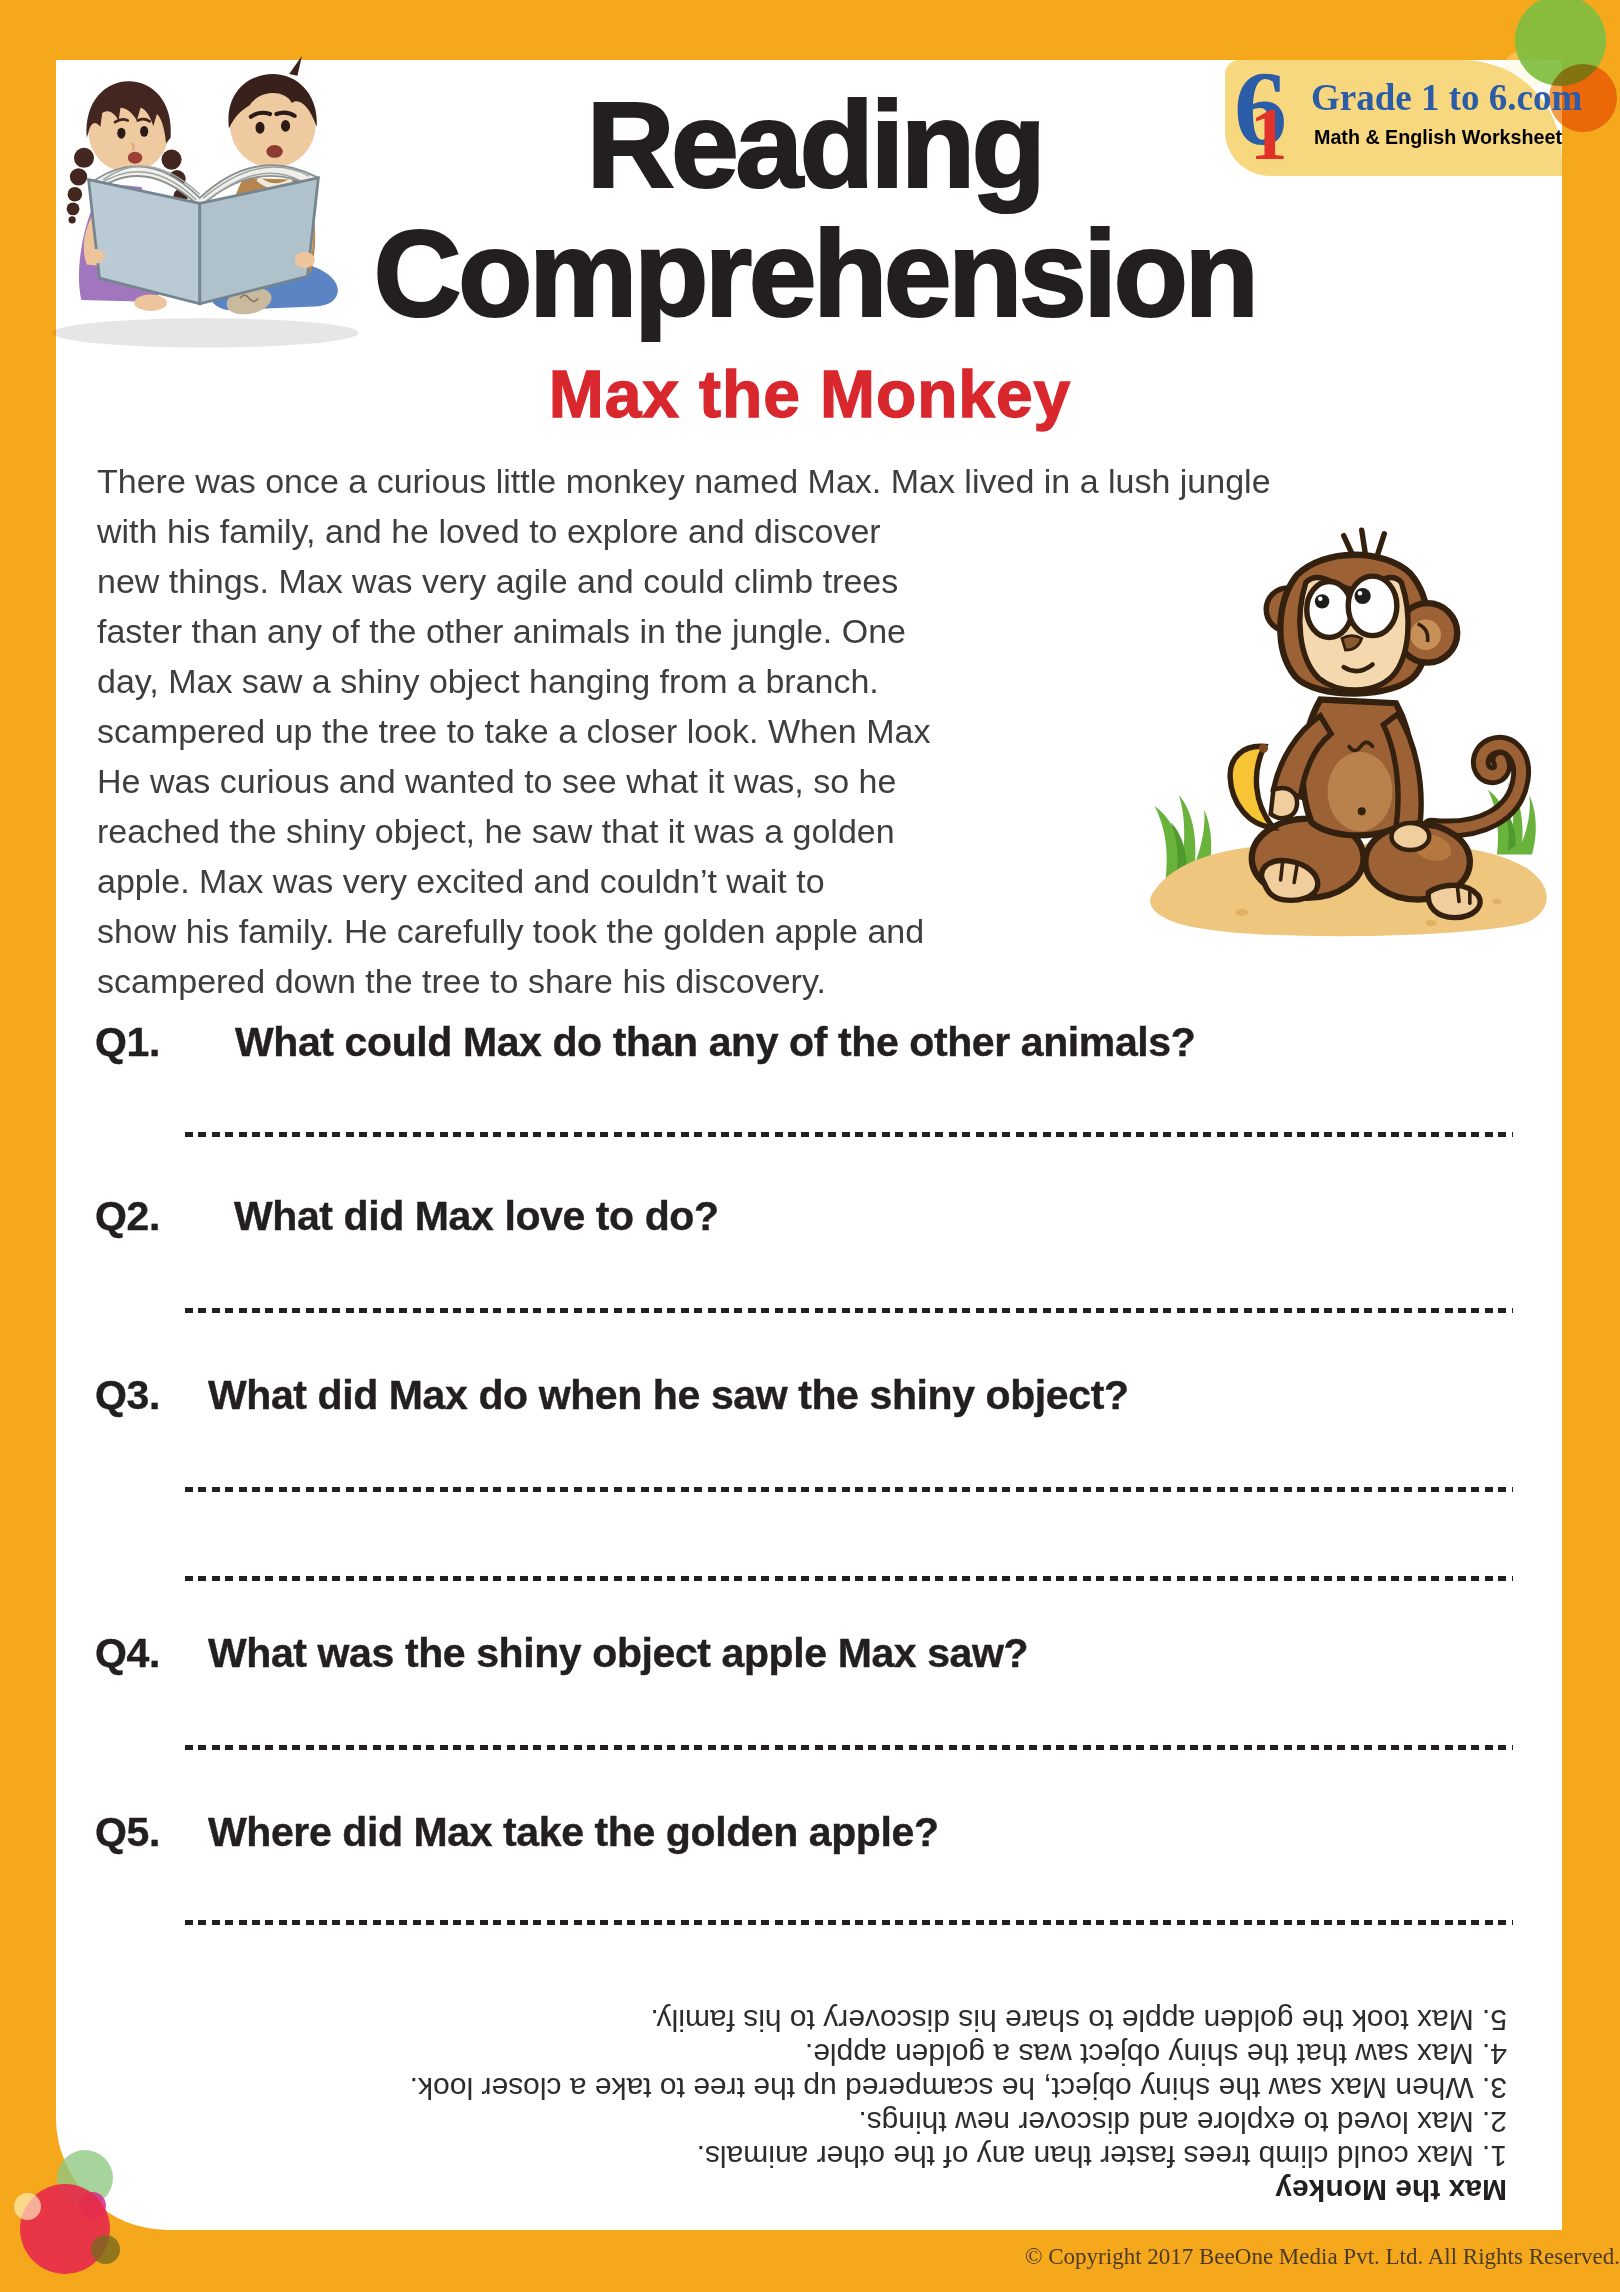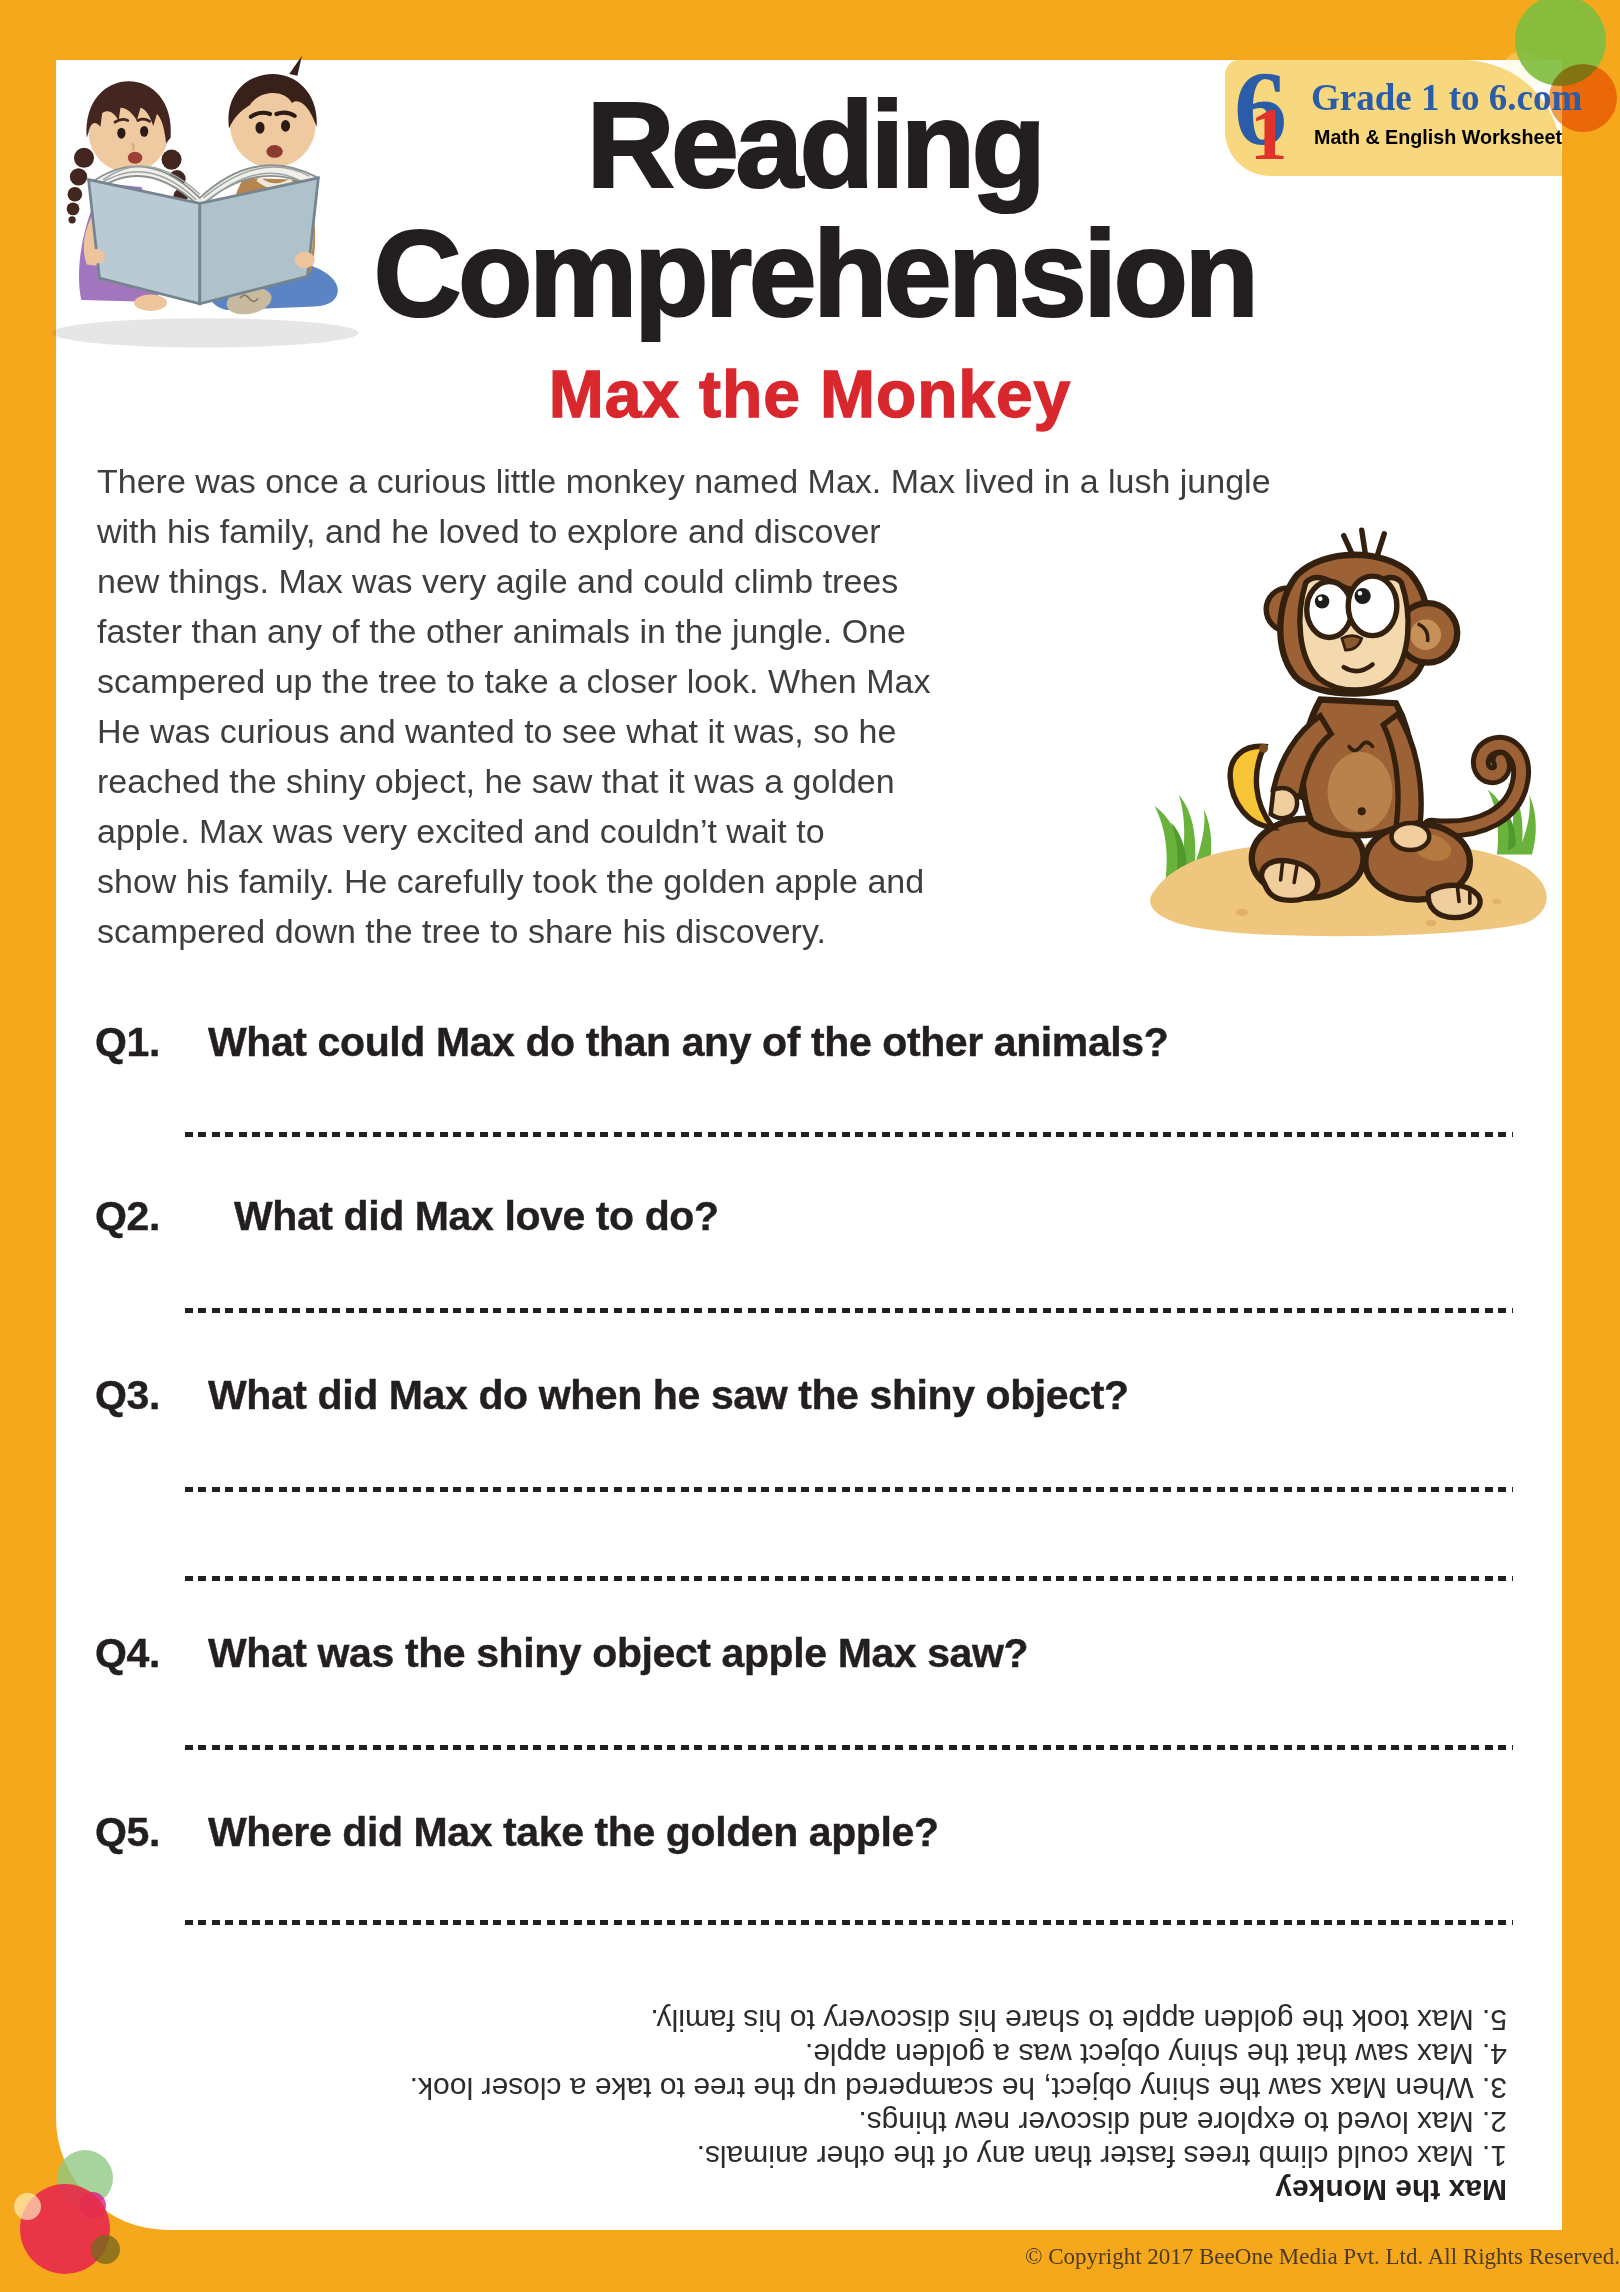--- a/index.html
+++ b/index.html
@@ -67,21 +67,21 @@
   }
   .passage div{white-space:nowrap;}
   
   .question{
     position:absolute;left:95px;display:flex;z-index:5;
     font-size:41px;font-weight:bold;color:var(--ink,#231F20);
     letter-spacing:-0.4px;-webkit-text-stroke:0.4px var(--ink,#231F20);
     white-space:nowrap;
   }
   .qnum{width:113px;flex:0 0 auto;}
-  .q1{top:1019px;} .q2{top:1193px;gap:26px;} .q3{top:1372px;} .q4{top:1630px;justify-content:flex-end;} .q5{top:1809px;}
+  .q1{top:1019px;gap:27px;} .q2{top:1193px;gap:26px;} .q3{top:1372px;} .q4{top:1630px;justify-content:flex-end;} .q5{top:1809px;}
   .answer-line{
     position:absolute;left:185px;width:1328px;height:5.4px;z-index:5;
     background:repeating-linear-gradient(90deg,var(--ink,#231F20) 0 8px,transparent 8px 13.4px);
   }
   .a1{top:1132px;} .a2{top:1308px;} .a3{top:1487px;} .a3b{top:1576px;} .a4{top:1745px;} .a5{top:1920px;}
   
   .answer-key{
     position:absolute;top:2003px;right:113px;width:1281px;z-index:5;
     transform:rotate(180deg);
     font-size:30px;line-height:34px;color:#2c2c2e;text-align:left;
@@ -172,20 +172,21 @@
     <div>Reading</div>
     <div>Comprehension</div>
   </div>
   <div class="subtitle">Max the Monkey</div>
 
   <div class="passage">
     <div>There was once a curious little monkey named Max. Max lived in a lush jungle</div>
     <div>with his family, and he loved to explore and discover</div>
     <div>new things. Max was very agile and could climb trees</div>
     <div>faster than any of the other animals in the jungle. One</div>
+    <div>day, Max saw a shiny object hanging from a branch.</div>
     <div>scampered up the tree to take a closer look. When Max</div>
     <div>He was curious and wanted to see what it was, so he</div>
     <div>reached the shiny object, he saw that it was a golden</div>
     <div>apple. Max was very excited and couldn’t wait to</div>
     <div>show his family. He carefully took the golden apple and</div>
     <div>scampered down the tree to share his discovery.</div>
   </div>
 
   <svg class="monkey-illo" viewBox="0 0 480 465" aria-hidden="true">
 

